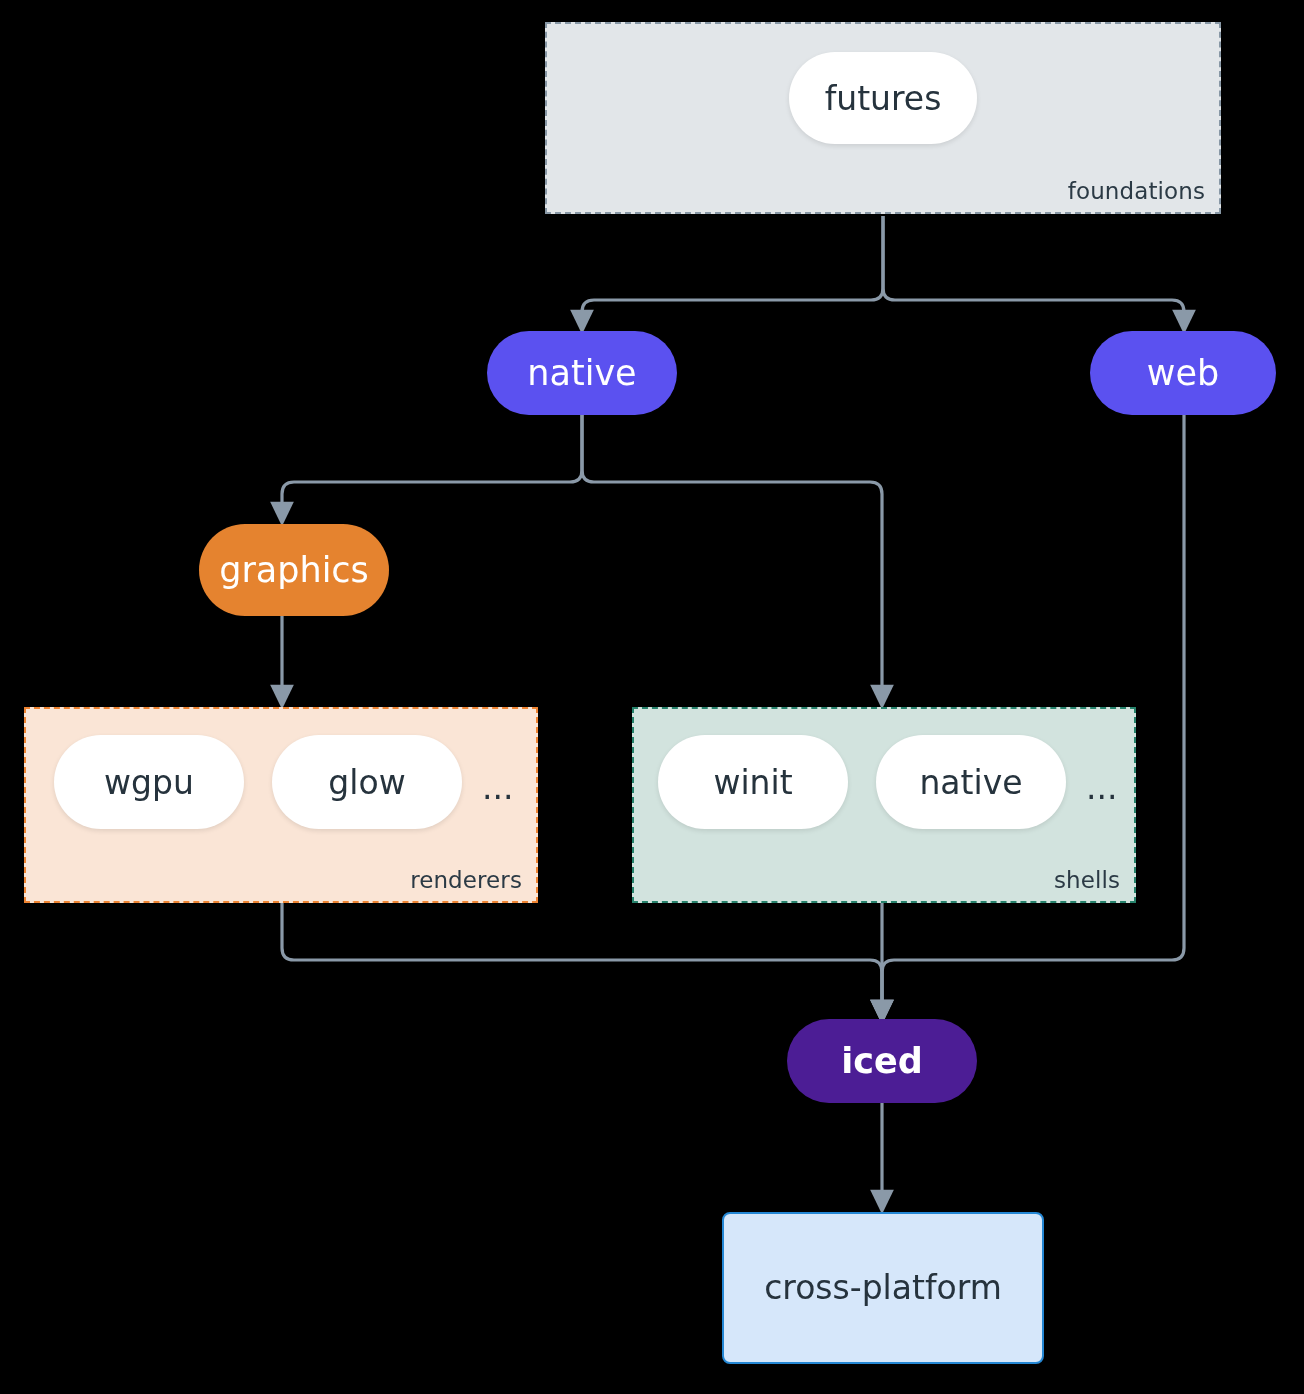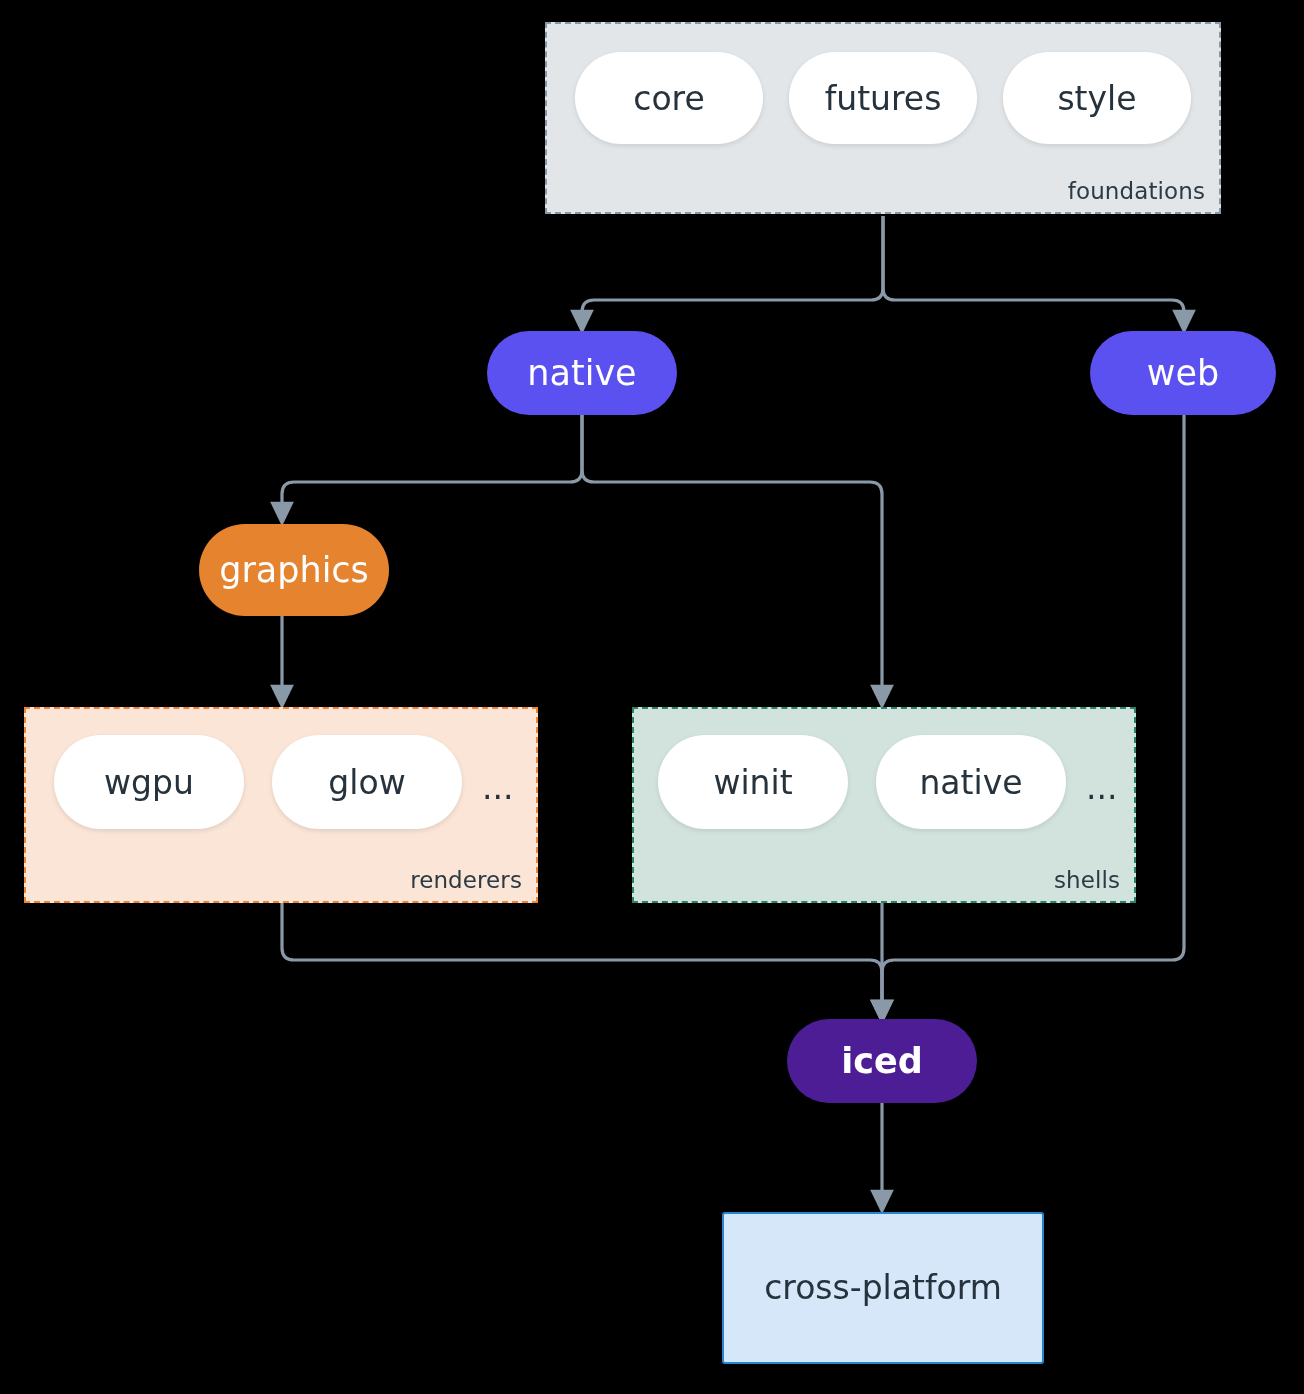--- a/index.html
+++ b/index.html
@@ -122,21 +122,21 @@
   
   #node-application {
     position: absolute;
     left: 722px;
     top: 1212px;
     width: 322px;
     height: 152px;
     box-sizing: border-box;
     background: #d6e7fa;
     border: 2px solid #2487d4;
-    border-radius: 3px;
+    border-radius: 8px;
     display: flex;
     flex-direction: column;
     align-items: center;
     justify-content: center;
     color: #26333d;
     font-size: 33px;
     line-height: 1.32;
     text-align: center;
   }
 </style>
@@ -168,28 +168,22 @@
       <path d="M 1184,415 L 1184,948 Q 1184,960 1172,960 L 894,960 Q 882,960 882,972 L 882,1012" marker-end="url(#arrowhead)"></path>
 
       <path d="M 882,1103 L 882,1202" marker-end="url(#arrowhead)"></path>
     </g>
   </svg>
 
   <div class="node-layer">
 
     <div class="cluster" id="cluster-foundations">
       <div class="cluster-items">
-        <div class="leaf-pill" style="left:28px; top:28px; width:188px; height:92px;">
-          <span>core</span>
-        </div>
         <div class="leaf-pill" style="left:242px; top:28px; width:188px; height:92px;">
           <span>futures</span>
-        </div>
-        <div class="leaf-pill" style="left:456px; top:28px; width:188px; height:92px;">
-          <span>style</span>
         </div>
       </div>
       <div class="cluster-label">foundations</div>
     </div>
 
     <div class="cluster" id="cluster-renderers">
       <div class="cluster-items">
         <div class="leaf-pill" style="left:28px; top:26px; width:190px; height:94px;">
           <span>wgpu</span>
         </div>

